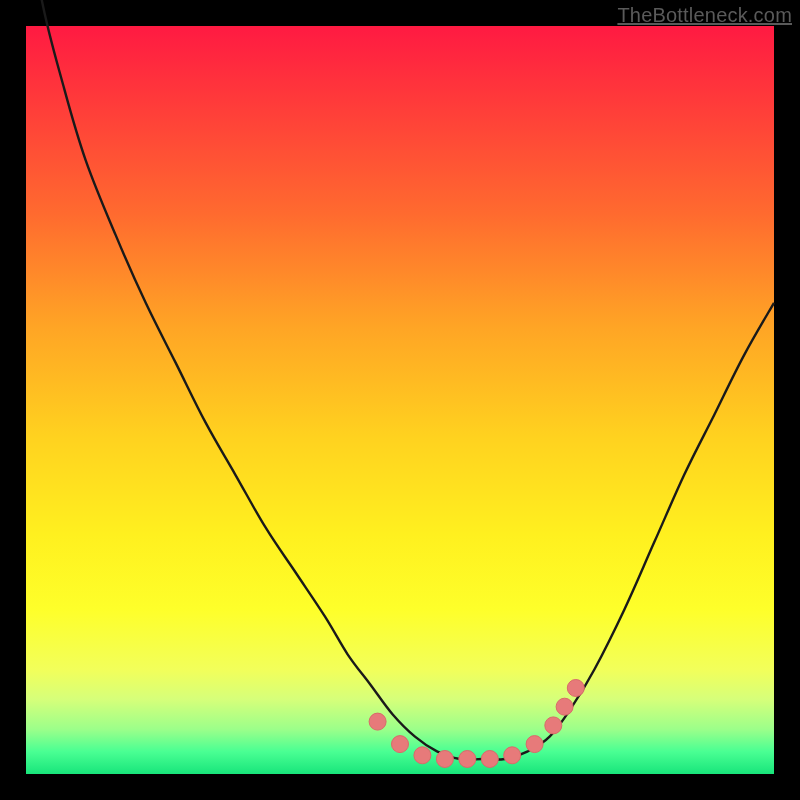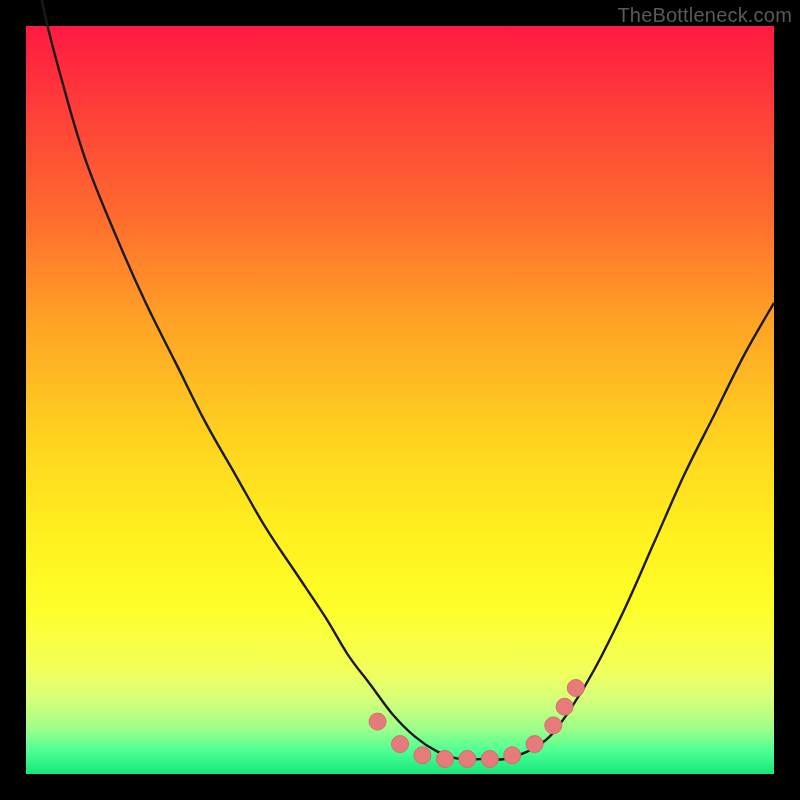--- a/index.html
+++ b/index.html
@@ -44,20 +44,21 @@
   }
   .watermark {
     position: absolute;
     top: 4px;
     right: 8px;
     color: #5a5a5a;
     font-size: 20px;
     font-weight: 500;
     letter-spacing: 0.2px;
     user-select: none;
+    text-decoration: underline;
   }
   svg.curve {
     position: absolute;
     left: 0;
     top: 0;
     width: 748px;
     height: 748px;
     overflow: visible;
   }
 </style>

